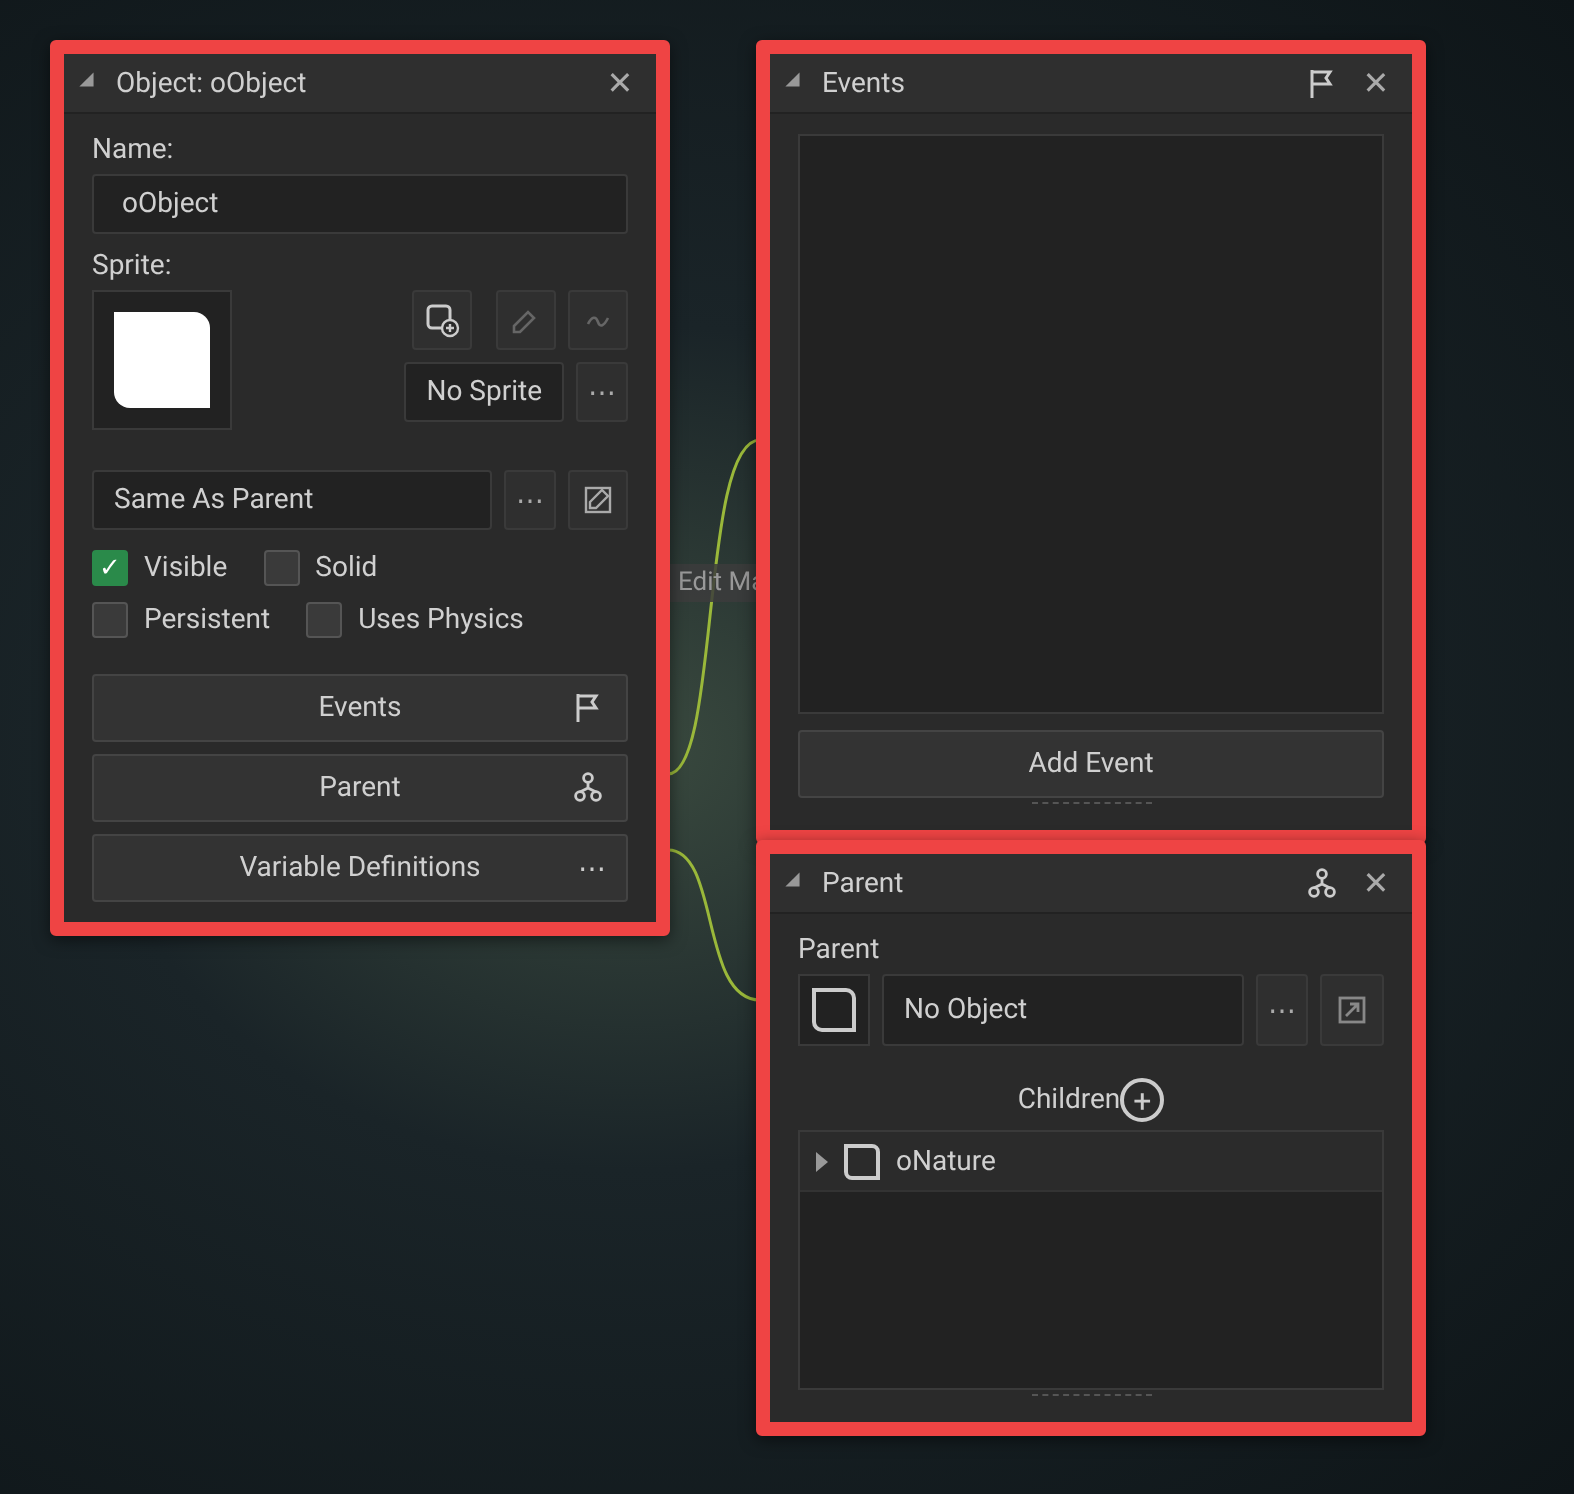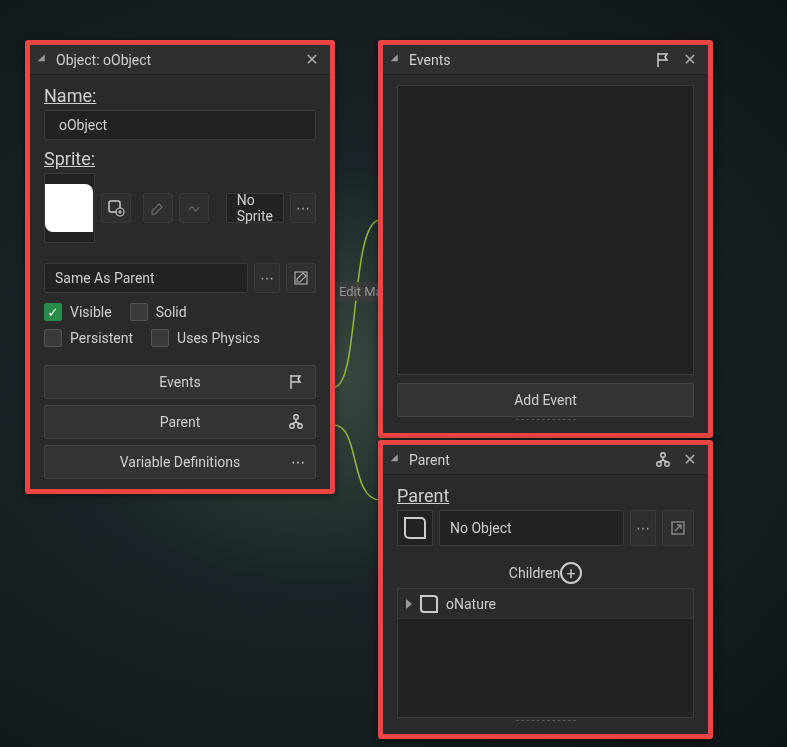--- a/index.html
+++ b/index.html
@@ -4,24 +4,23 @@
 <style>
 * { box-sizing: border-box; margin: 0; padding: 0; font-family: -apple-system, "Segoe UI", Roboto, sans-serif; }
 body {
   width: 787px; height: 747px;
   background: radial-gradient(ellipse at 40% 50%, #3a4a3f 0%, #1a2428 40%, #0e1518 100%);
   position: relative; overflow: hidden;
 }
 .panel {
   position: absolute;
   background: #2a2a2a;
-  border: 5px solid #ef4444;
+  border: 7px solid #ef4444;
   border-radius: 3px;
   box-shadow: 0 2px 8px rgba(0,0,0,0.5);
-  margin-top: 20px;
 }
 .panel-header {
   display: flex; align-items: center;
   height: 30px; padding: 0 8px;
   background: #2f2f2f;
   border-bottom: 1px solid #222;
   color: #d0d0d0; font-size: 14px;
 }
 .collapse-tri {
   width: 0; height: 0;
@@ -32,39 +31,39 @@
   margin-right: 8px;
 }
 .panel-header .title { flex: 1; }
 .panel-header .hicon { margin-right: 8px; color: #ccc; }
 .close-btn {
   width: 20px; height: 20px;
   display: flex; align-items: center; justify-content: center;
   color: #aaa; cursor: pointer; font-size: 16px;
 }
 .panel-body { padding: 10px 14px; color: #d0d0d0; font-size: 14px; }
-.label { color: #d0d0d0; font-size: 18px; margin-bottom: 4px; display: block; text-decoration: underline; }
+.label { color: #d0d0d0; font-size: 14px; margin-bottom: 4px; display: block; }
 .text-input {
   width: 100%; height: 30px;
   background: #222; border: 1px solid #3a3a3a;
   color: #d0d0d0; padding: 0 14px;
   font-size: 14px; border-radius: 2px;
 }
 .row { display: flex; gap: 6px; align-items: center; }
 .sprite-row { display: flex; gap: 6px; margin-top: 4px; }
 .sprite-preview {
   width: 70px; height: 70px;
   background: #222; border: 1px solid #3a3a3a;
   display: flex; align-items: center; justify-content: center;
 }
 .sprite-preview-inner {
   width: 48px; height: 48px; background: #fff;
   border-radius: 0 8px 0 8px;
 }
-.sprite-right { flex: 1; display: flex; flex-direction: row; gap: 17px; }
+.sprite-right { flex: 1; display: flex; flex-direction: column; gap: 6px; align-items: flex-end; }
 .icon-btn {
   width: 30px; height: 30px;
   background: #2f2f2f; border: 1px solid #3a3a3a;
   display: flex; align-items: center; justify-content: center;
   color: #aaa; cursor: pointer; border-radius: 2px;
 }
 .icon-btn.dim { color: #555; }
 .select-box {
   flex: 1; height: 30px;
   background: #222; border: 1px solid #3a3a3a;

